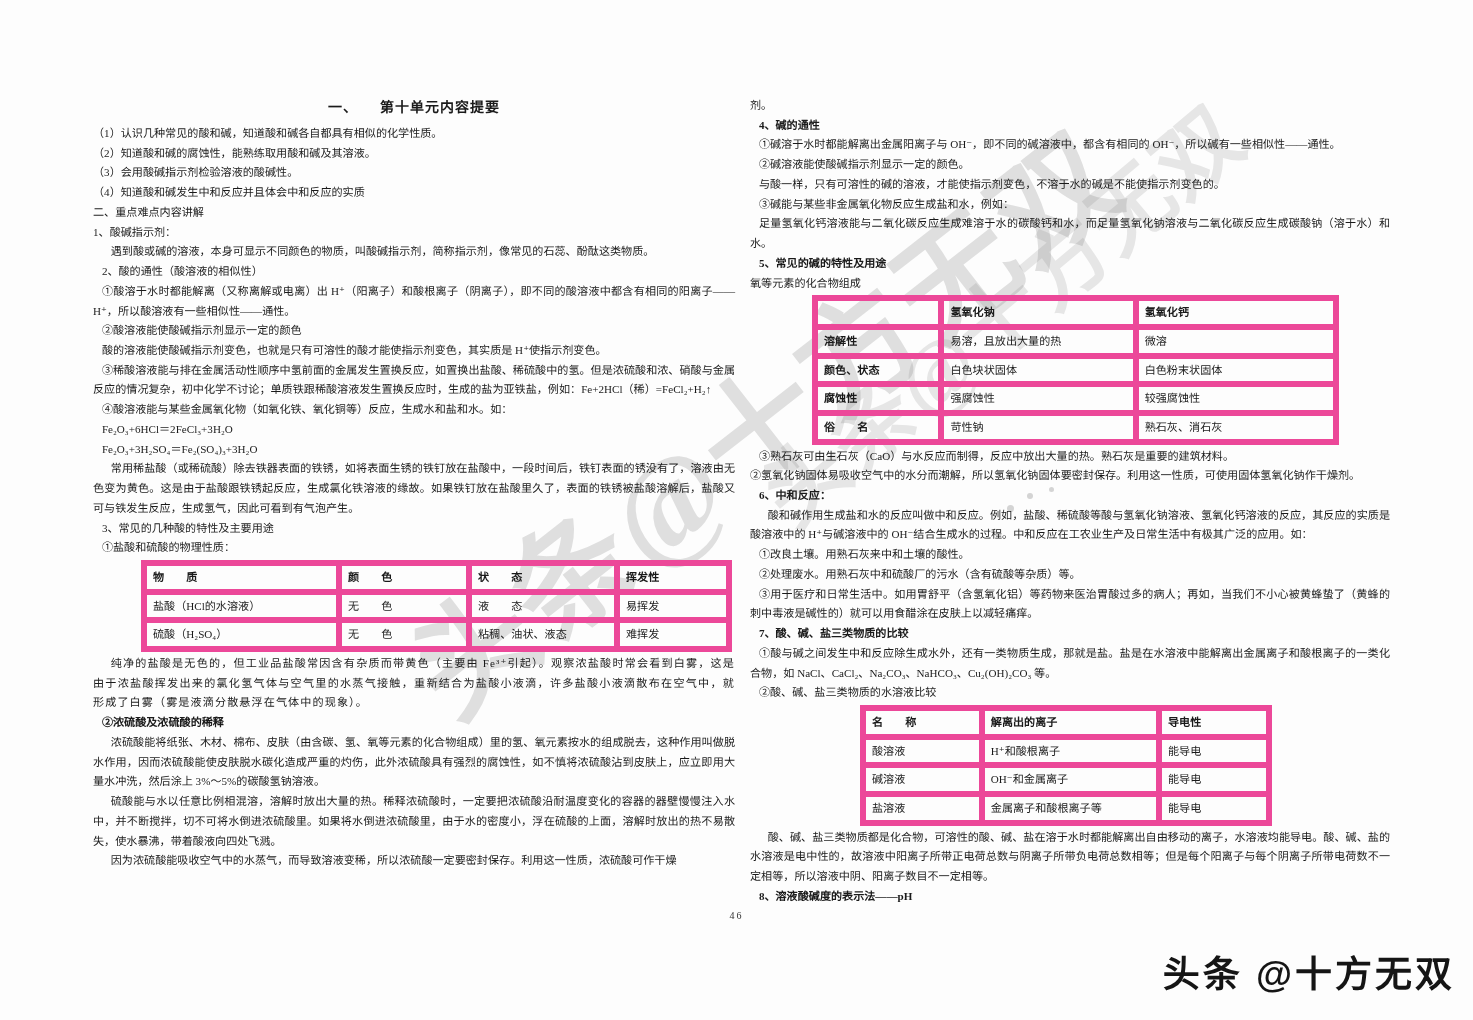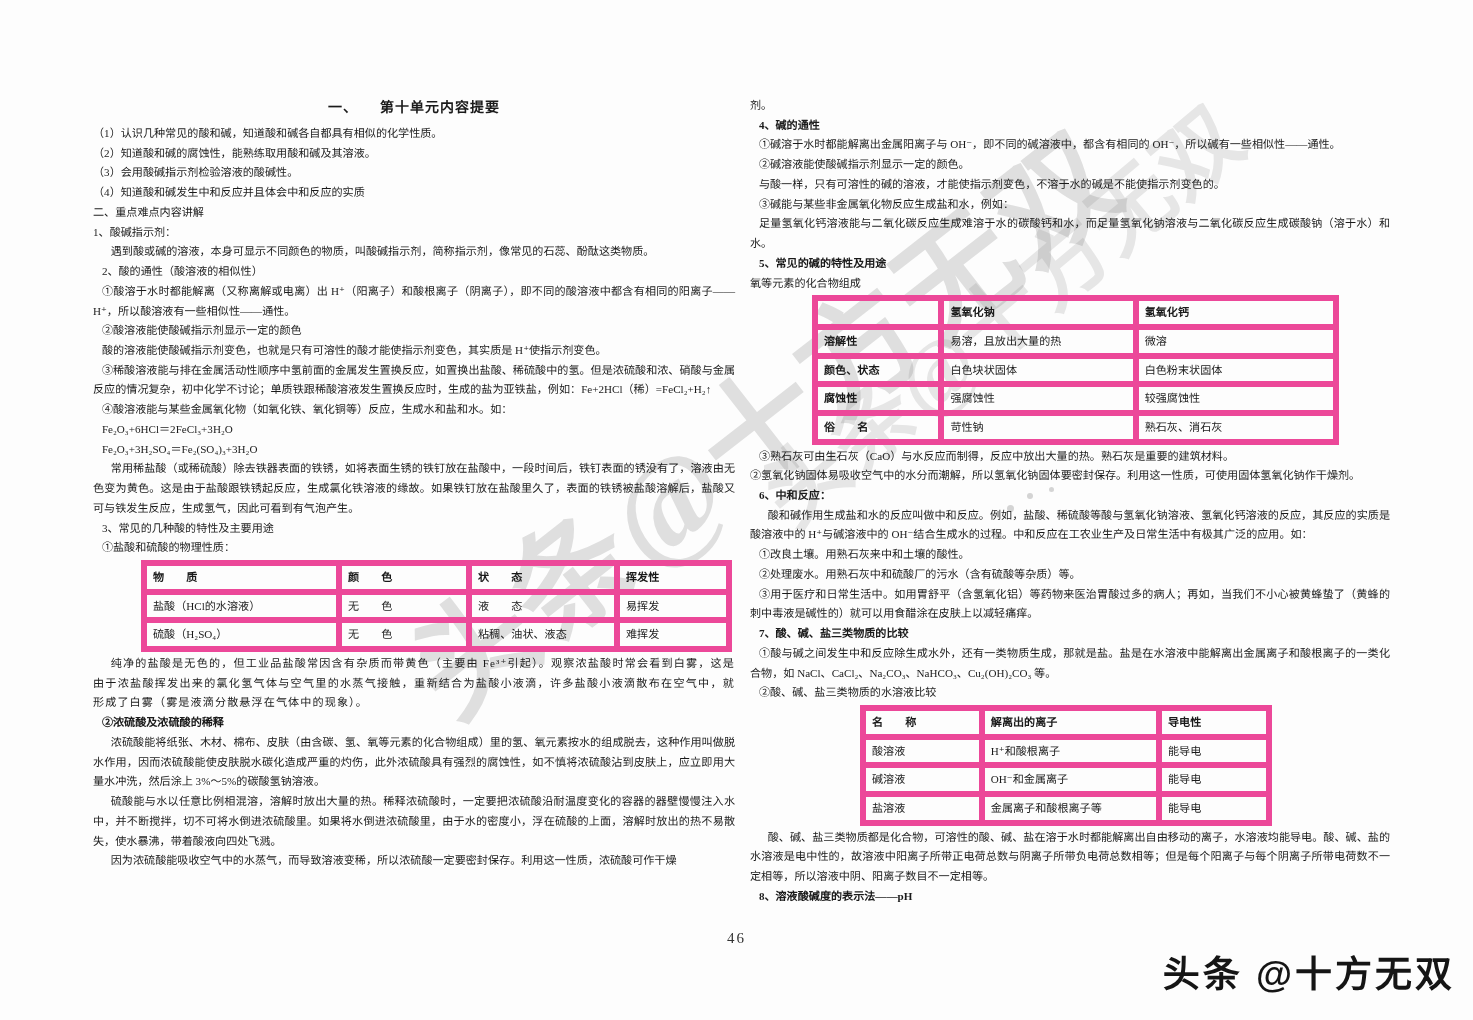--- a/index.html
+++ b/index.html
@@ -129,23 +129,23 @@
   .tbl-base tr:first-child td{font-weight:700;}
 
   .tbl-salt{width:412px;margin-left:110px;}
   .tbl-salt td:nth-child(1),.tbl-salt th:nth-child(1){width:115px;}
   .tbl-salt td:nth-child(2),.tbl-salt th:nth-child(2){width:188px;}
   .tbl-salt td:nth-child(3),.tbl-salt th:nth-child(3){width:109px;}
 
   
   .page-number{
     position:absolute;
-    left:0;right:0;top:930px;
+    left:0;right:0;top:910px;
     text-align:center;
-    font-size:15px;
+    font-size:10px;
     letter-spacing:2px;
     color:#333;
   }
 </style>
 </head>
 <body>
 
 <div class="page-surface"></div>
 
 <div class="page">

